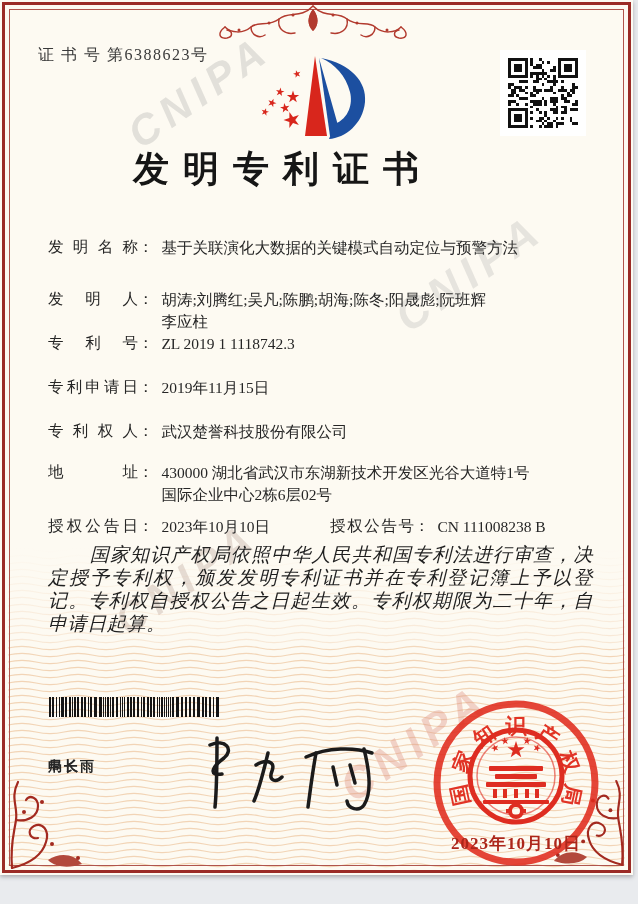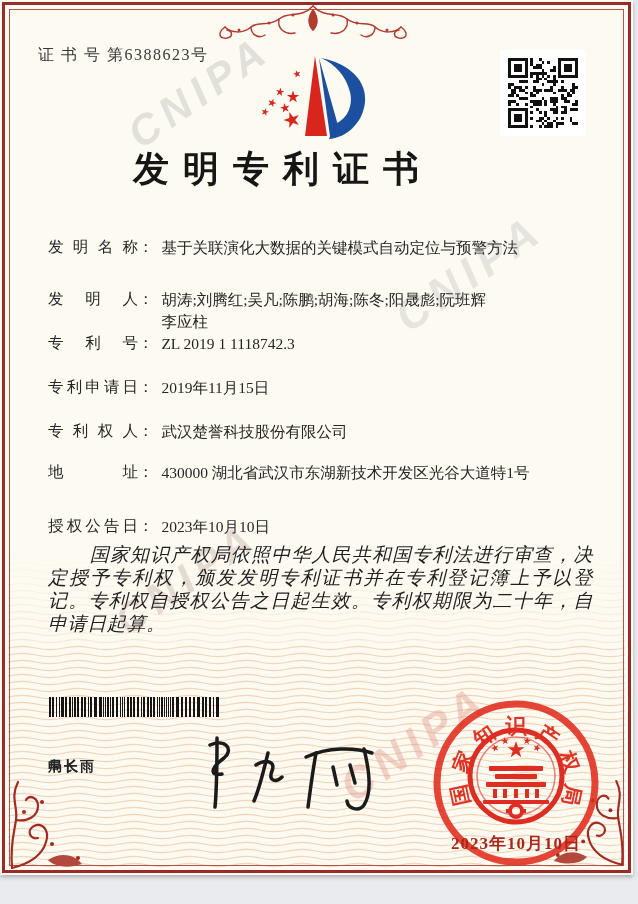--- a/index.html
+++ b/index.html
@@ -371,25 +371,29 @@
       <span class="flabel">专利申请日</span><span class="fcolon">：</span>
       <span class="fval">2019年11月15日</span>
     </div>
     <div class="frow r5">
       <span class="flabel">专利权人</span><span class="fcolon">：</span>
       <span class="fval">武汉楚誉科技股份有限公司</span>
     </div>
     <div class="frow r6">
       <span class="flabel">地址</span><span class="fcolon">：</span>
       <span class="fval"><span>430000 湖北省武汉市东湖新技术开发区光谷大道特1号</span><br>
-      </span>
+      <span>国际企业中心2栋6层02号</span></span>
     </div>
     <div class="frow r7" style="width:548px;margin-top:8px;">
       <span class="flabel">授权公告日</span><span class="fcolon">：</span>
       <span class="fval">2023年10月10日</span>
+      <span class="fgroup2">
+        <span class="flabel">授权公告号</span><span class="fcolon">：</span>
+        <span class="fval">CN 111008238 B</span>
+      </span>
     </div>
   </div>
 
   <div class="para p1">国家知识产权局依照中华人民共和国专利法进行审查，决定授予专利权，颁发发明专利证书并在专利登记簿上予以登记。专利权自授权公告之日起生效。专利权期限为二十年，自申请日起算。</div>
 
   <div class="barcode" id="barcode"><svg viewBox="0 0 174 20" width="175" height="20" shape-rendering="crispEdges">
         <rect x="0" y="0" width="2" height="20" fill="#151515"></rect>
         <rect x="3" y="0" width="2" height="20" fill="#151515"></rect>
         <rect x="7" y="0" width="1" height="20" fill="#151515"></rect>
         <rect x="10" y="0" width="1" height="20" fill="#151515"></rect>

